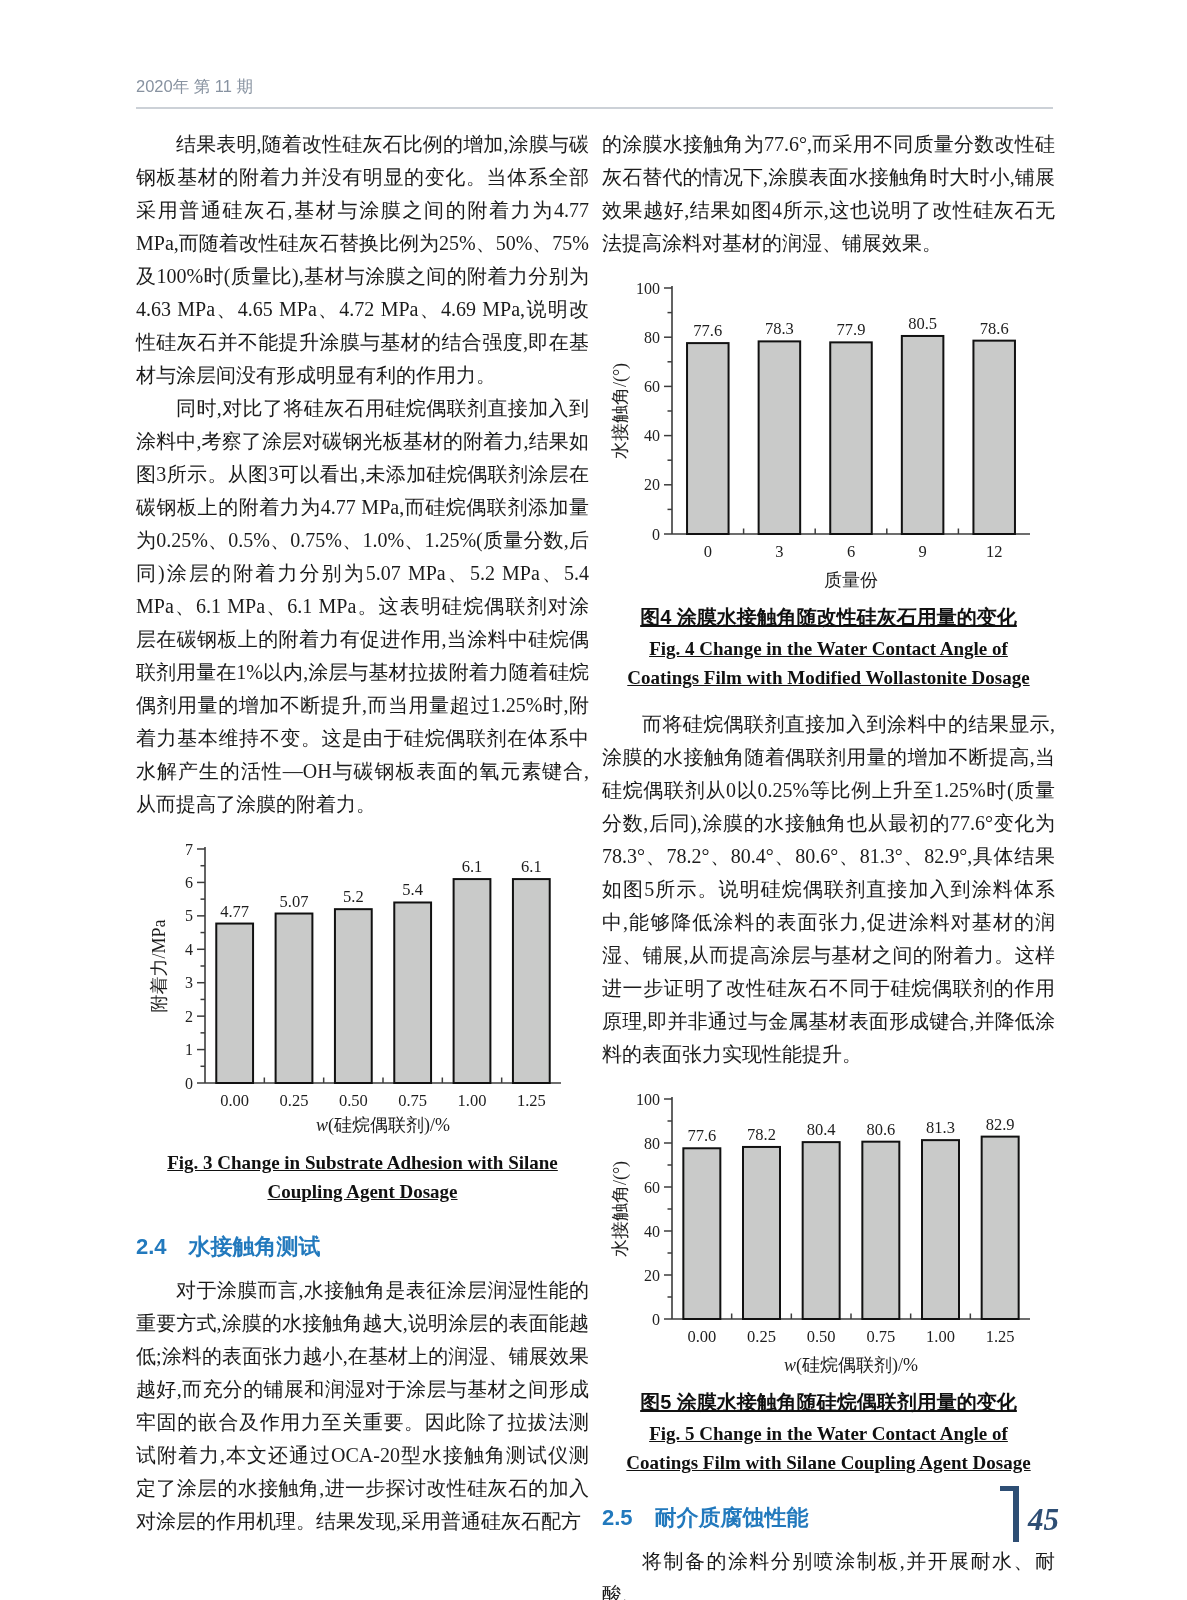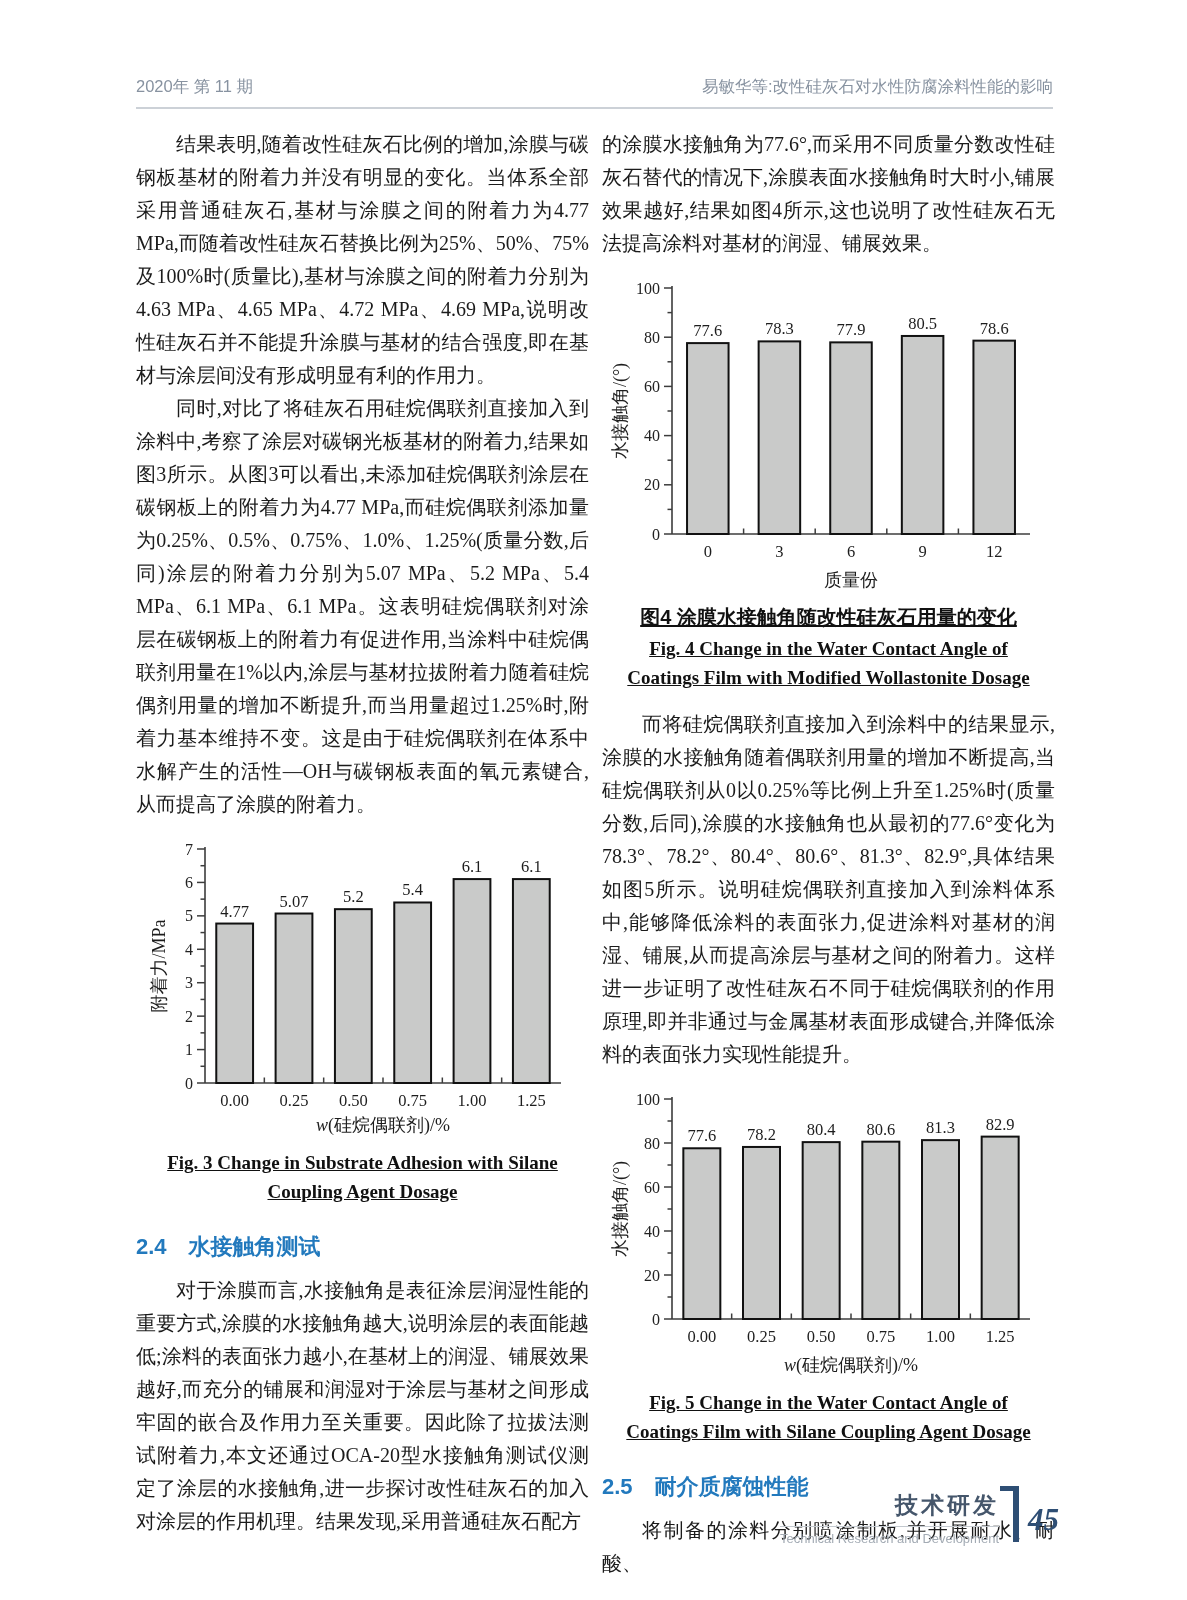--- a/index.html
+++ b/index.html
@@ -29,21 +29,20 @@
   .f-page{font-style:italic;font-weight:bold;font-size:31px;color:#2e4e74;margin:16px 0 0 9px;
           font-family:"Liberation Serif","DejaVu Serif",serif;}
 </style>
 </head>
 <body>
 
 <div class="page">
 
   <div class="header">
     <span>2020年  第 11 期</span>
-    <span>易敏华等:改性硅灰石对水性防腐涂料性能的影响</span>
   </div>
   <div class="header-rule"></div>
 
   <div class="cols">
 
     <div class="col">
       <p class="para indent">结果表明,随着改性硅灰石比例的增加,涂膜与碳钢板基材的附着力并没有明显的变化。当体系全部采用普通硅灰石,基材与涂膜之间的附着力为4.77 MPa,而随着改性硅灰石替换比例为25%、50%、75%及100%时(质量比),基材与涂膜之间的附着力分别为4.63 MPa、4.65 MPa、4.72 MPa、4.69 MPa,说明改性硅灰石并不能提升涂膜与基材的结合强度,即在基材与涂层间没有形成明显有利的作用力。</p>
       <p class="para indent">同时,对比了将硅灰石用硅烷偶联剂直接加入到涂料中,考察了涂层对碳钢光板基材的附着力,结果如图3所示。从图3可以看出,未添加硅烷偶联剂涂层在碳钢板上的附着力为4.77 MPa,而硅烷偶联剂添加量为0.25%、0.5%、0.75%、1.0%、1.25%(质量分数,后同)涂层的附着力分别为5.07 MPa、5.2 MPa、5.4 MPa、6.1 MPa、6.1 MPa。这表明硅烷偶联剂对涂层在碳钢板上的附着力有促进作用,当涂料中硅烷偶联剂用量在1%以内,涂层与基材拉拔附着力随着硅烷偶剂用量的增加不断提升,而当用量超过1.25%时,附着力基本维持不变。这是由于硅烷偶联剂在体系中水解产生的活性—OH与碳钢板表面的氧元素键合,从而提高了涂膜的附着力。</p>
       <div class="chart-block">
         <svg viewBox="0 0 432 308" width="432" height="308">
@@ -195,33 +194,29 @@
             <text x="272.83333333333337" y="259" text-anchor="middle" font-size="16.5" fill="#1d1d1d" style="font-family:&quot;Liberation Serif&quot;,&quot;DejaVu Serif&quot;,serif">0.75</text>
             <rect x="314.00333333333333" y="57.140000000000015" width="36.99333333333333" height="178.85999999999999" fill="#c9cac9" stroke="#111111" stroke-width="2"></rect>
             <text x="332.5" y="50.140000000000015" text-anchor="middle" font-size="16.5" fill="#1d1d1d" style="font-family:&quot;Liberation Serif&quot;,&quot;DejaVu Serif&quot;,serif">81.3</text>
             <text x="332.5" y="259" text-anchor="middle" font-size="16.5" fill="#1d1d1d" style="font-family:&quot;Liberation Serif&quot;,&quot;DejaVu Serif&quot;,serif">1.00</text>
             <rect x="373.67" y="53.619999999999976" width="36.99333333333333" height="182.38000000000002" fill="#c9cac9" stroke="#111111" stroke-width="2"></rect>
             <text x="392.1666666666667" y="46.619999999999976" text-anchor="middle" font-size="16.5" fill="#1d1d1d" style="font-family:&quot;Liberation Serif&quot;,&quot;DejaVu Serif&quot;,serif">82.9</text>
             <text x="392.1666666666667" y="259" text-anchor="middle" font-size="16.5" fill="#1d1d1d" style="font-family:&quot;Liberation Serif&quot;,&quot;DejaVu Serif&quot;,serif">1.25</text>
             <text x="243" y="288" text-anchor="middle" font-size="18" fill="#1d1d1d" style="font-family:&quot;Liberation Serif&quot;,&quot;DejaVu Serif&quot;,serif"><tspan font-style="italic">w</tspan><tspan>(硅烷偶联剂)/%</tspan></text>
             <text x="18" y="126" text-anchor="middle" font-size="18" fill="#1d1d1d" style="font-family:&quot;Liberation Serif&quot;,&quot;DejaVu Serif&quot;,serif" transform="rotate(-90 18 126)">水接触角/(°)</text>
           </svg>
+        <div class="cap-zh">图5  涂膜水接触角随硅烷偶联剂用量的变化</div>
         <div class="cap-en">Fig. 5  Change in the Water Contact Angle of Coatings Film with Silane Coupling Agent Dosage</div>
       </div>
       <div class="sec-head">
         <span class="sec-num">2.5</span><span>耐介质腐蚀性能</span>
       </div>
       <p class="para indent">将制备的涂料分别喷涂制板,并开展耐水、耐酸、</p>
     </div>
 
   </div>
 
   <div class="footer">
-    <div class="footer-text">
-      <div class="f-zh">技术研发</div>
-      <div class="f-line"></div>
-      <div class="f-en">Technical Research and Development</div>
-    </div>
     <div class="f-bar"></div>
     <div class="f-page">45</div>
   </div>
 
 </div>
 
 </body></html>

